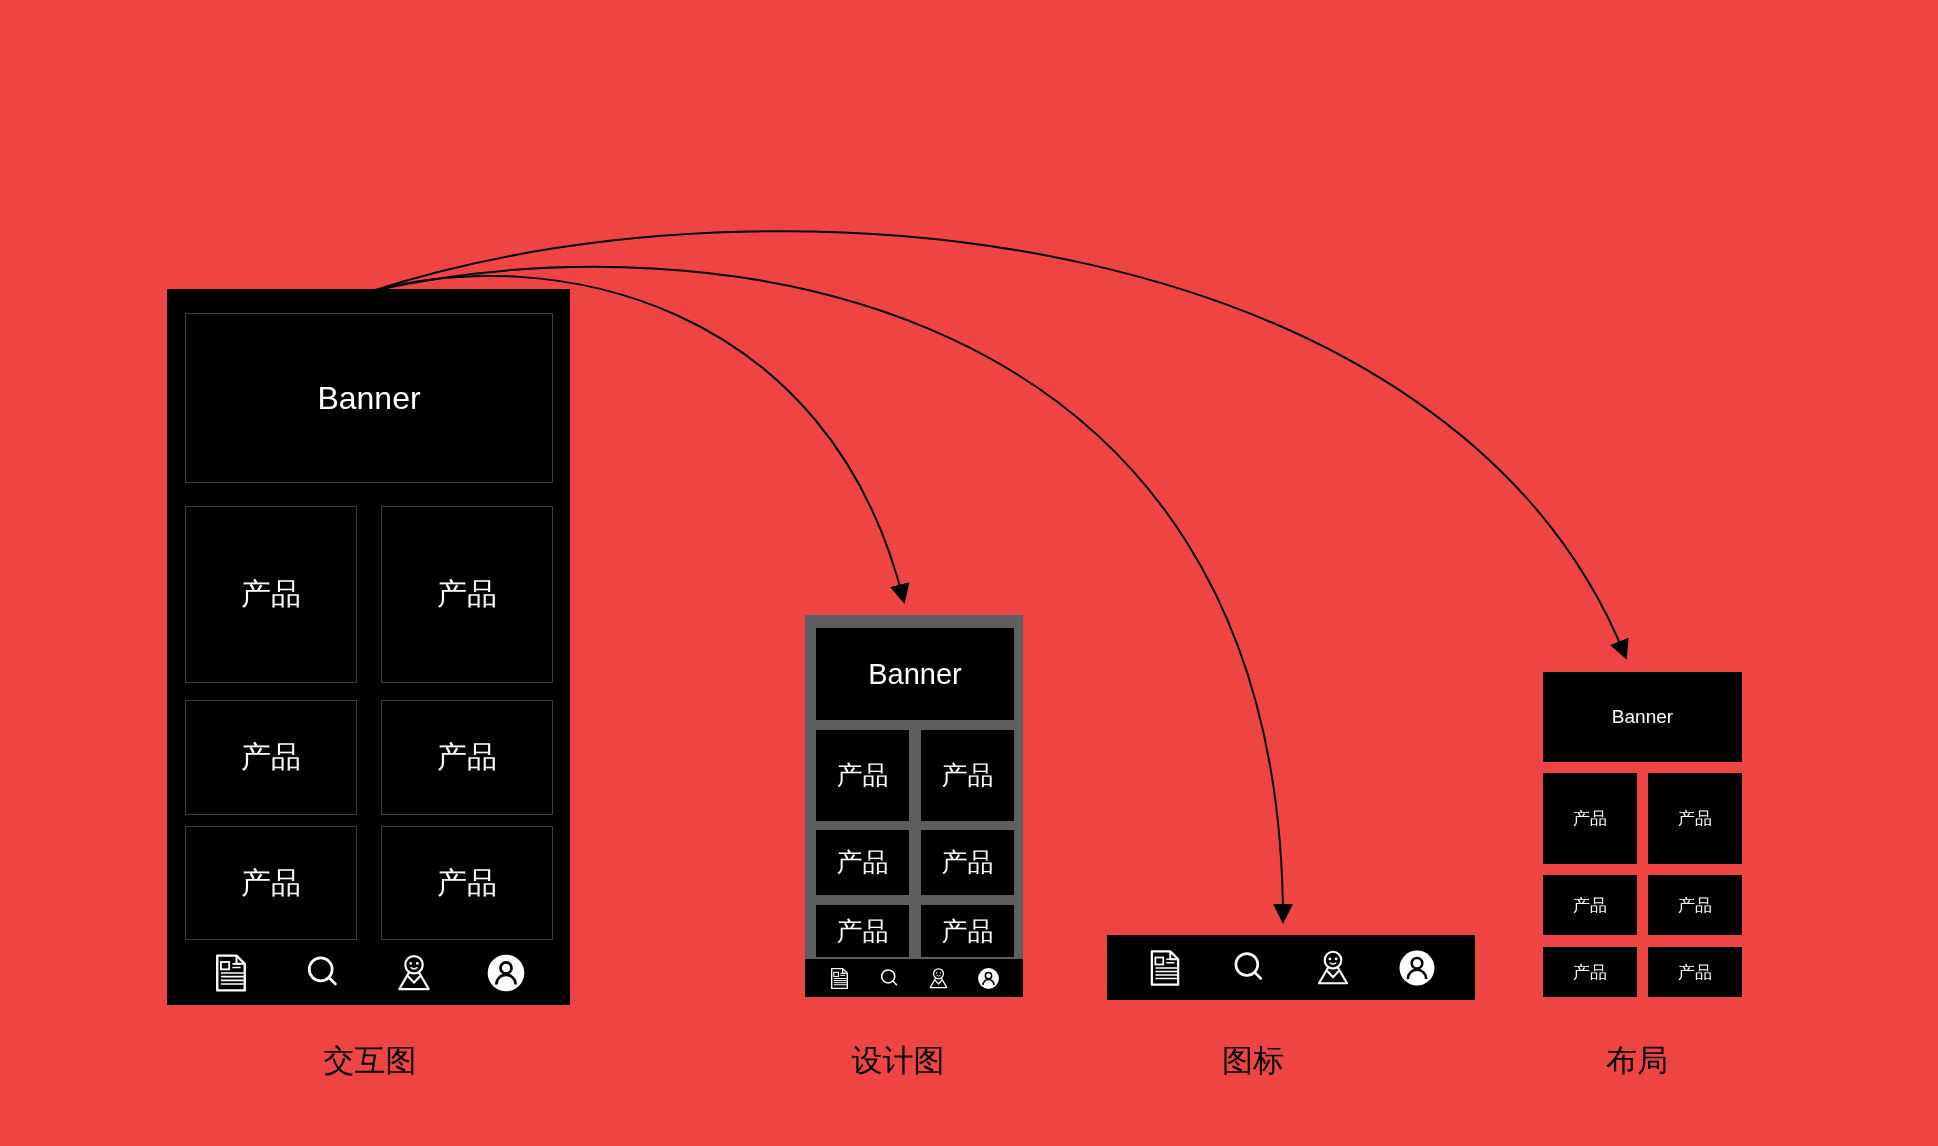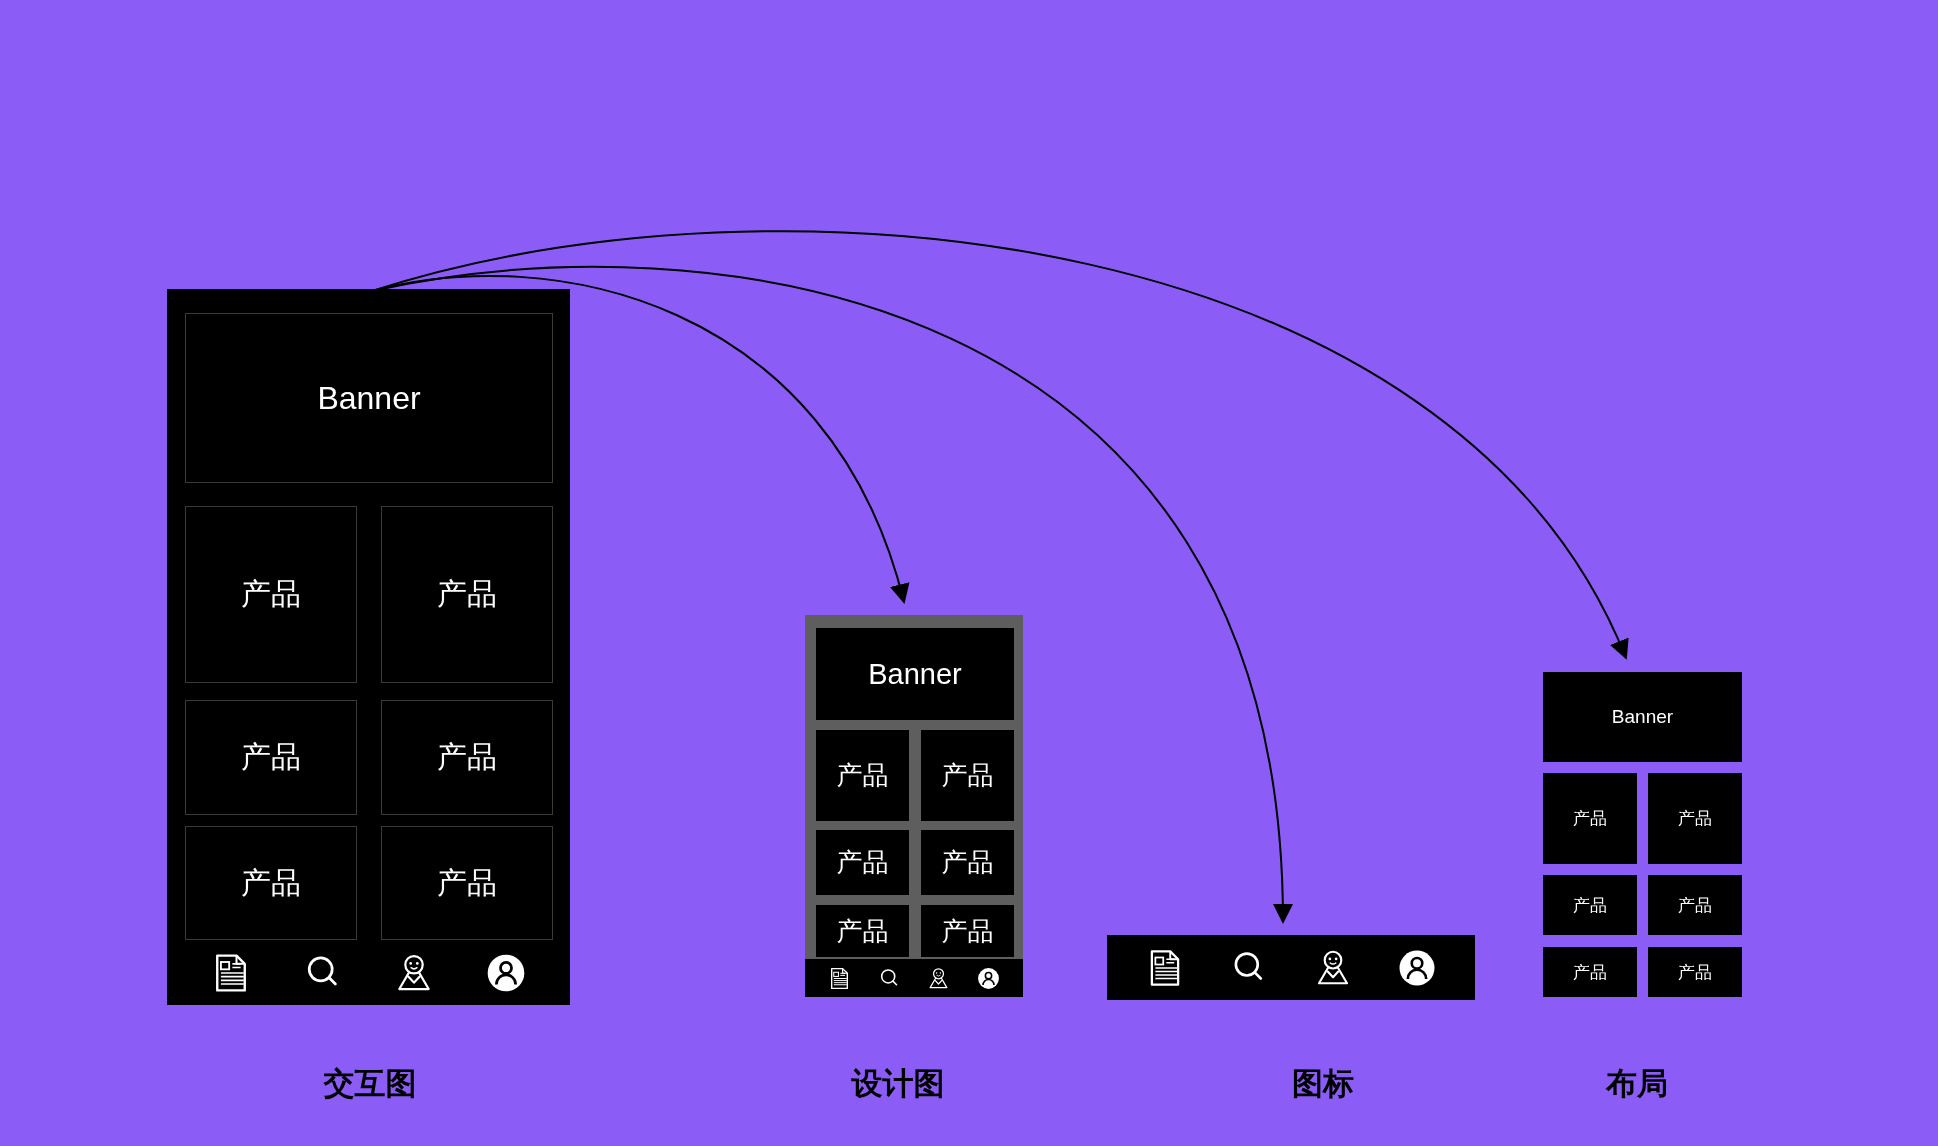--- a/index.html
+++ b/index.html
@@ -1,17 +1,17 @@
 <!DOCTYPE html>
 <html><head>
 <meta charset="utf-8">
 <style>
   html,body { margin:0; padding:0; background:#ffffff; }
   body { font-family:"Liberation Sans","DejaVu Sans",sans-serif; }
-  .canvas { position:relative; width:1938px; height:1146px; background:#8b5cf6; overflow:hidden; }
+  .canvas { position:relative; width:1938px; height:1146px; background:#ef4444; overflow:hidden; }
 
   .arrows { position:absolute; left:0; top:0; width:1938px; height:1146px; pointer-events:none; }
 
   
   .phone1 { position:absolute; left:167px; top:289px; width:403px; height:716px; background:#000; }
   .p1-banner { position:absolute; left:18px; top:24px; width:366px; height:168px;
                border:1px solid #3a3a3a; display:flex; align-items:center; justify-content:center;
                color:#fff; font-size:32px; }
   .p1-cell { position:absolute; border:1px solid #3a3a3a; display:flex; align-items:center;
              justify-content:center; color:#fff; font-size:30px; }
@@ -50,24 +50,24 @@
   .l4-cell { position:absolute; background:#000; display:flex; align-items:center;
              justify-content:center; color:#fff; font-size:17px; }
   .l4-r1 { top:101px; height:91px; }
   .l4-r2 { top:203px; height:60px; }
   .l4-r3 { top:275px; height:50px; }
   .l4-c1 { left:0;     width:94px; }
   .l4-c2 { left:105px; width:94px; }
 
   
   .caption { position:absolute; top:1040px; transform:translateX(-50%); color:#000;
-             font-size:31px; font-weight:bold; white-space:nowrap;margin-top:23px; }
+             font-size:31px; font-weight:normal; white-space:nowrap; }
   .cap-1 { left:370px; }
   .cap-2 { left:898px; }
-  .cap-3 { left:1323px; }
+  .cap-3 { left:1253px; }
   .cap-4 { left:1637px; }
 
   
   .ic-lg { width:44px; height:44px; }
   .ic-md { width:42px; height:42px; }
   .ic-sm { width:25px; height:25px; }
   .symdefs { position:absolute; width:0; height:0; overflow:hidden; }
 </style>
 </head>
 <body>

